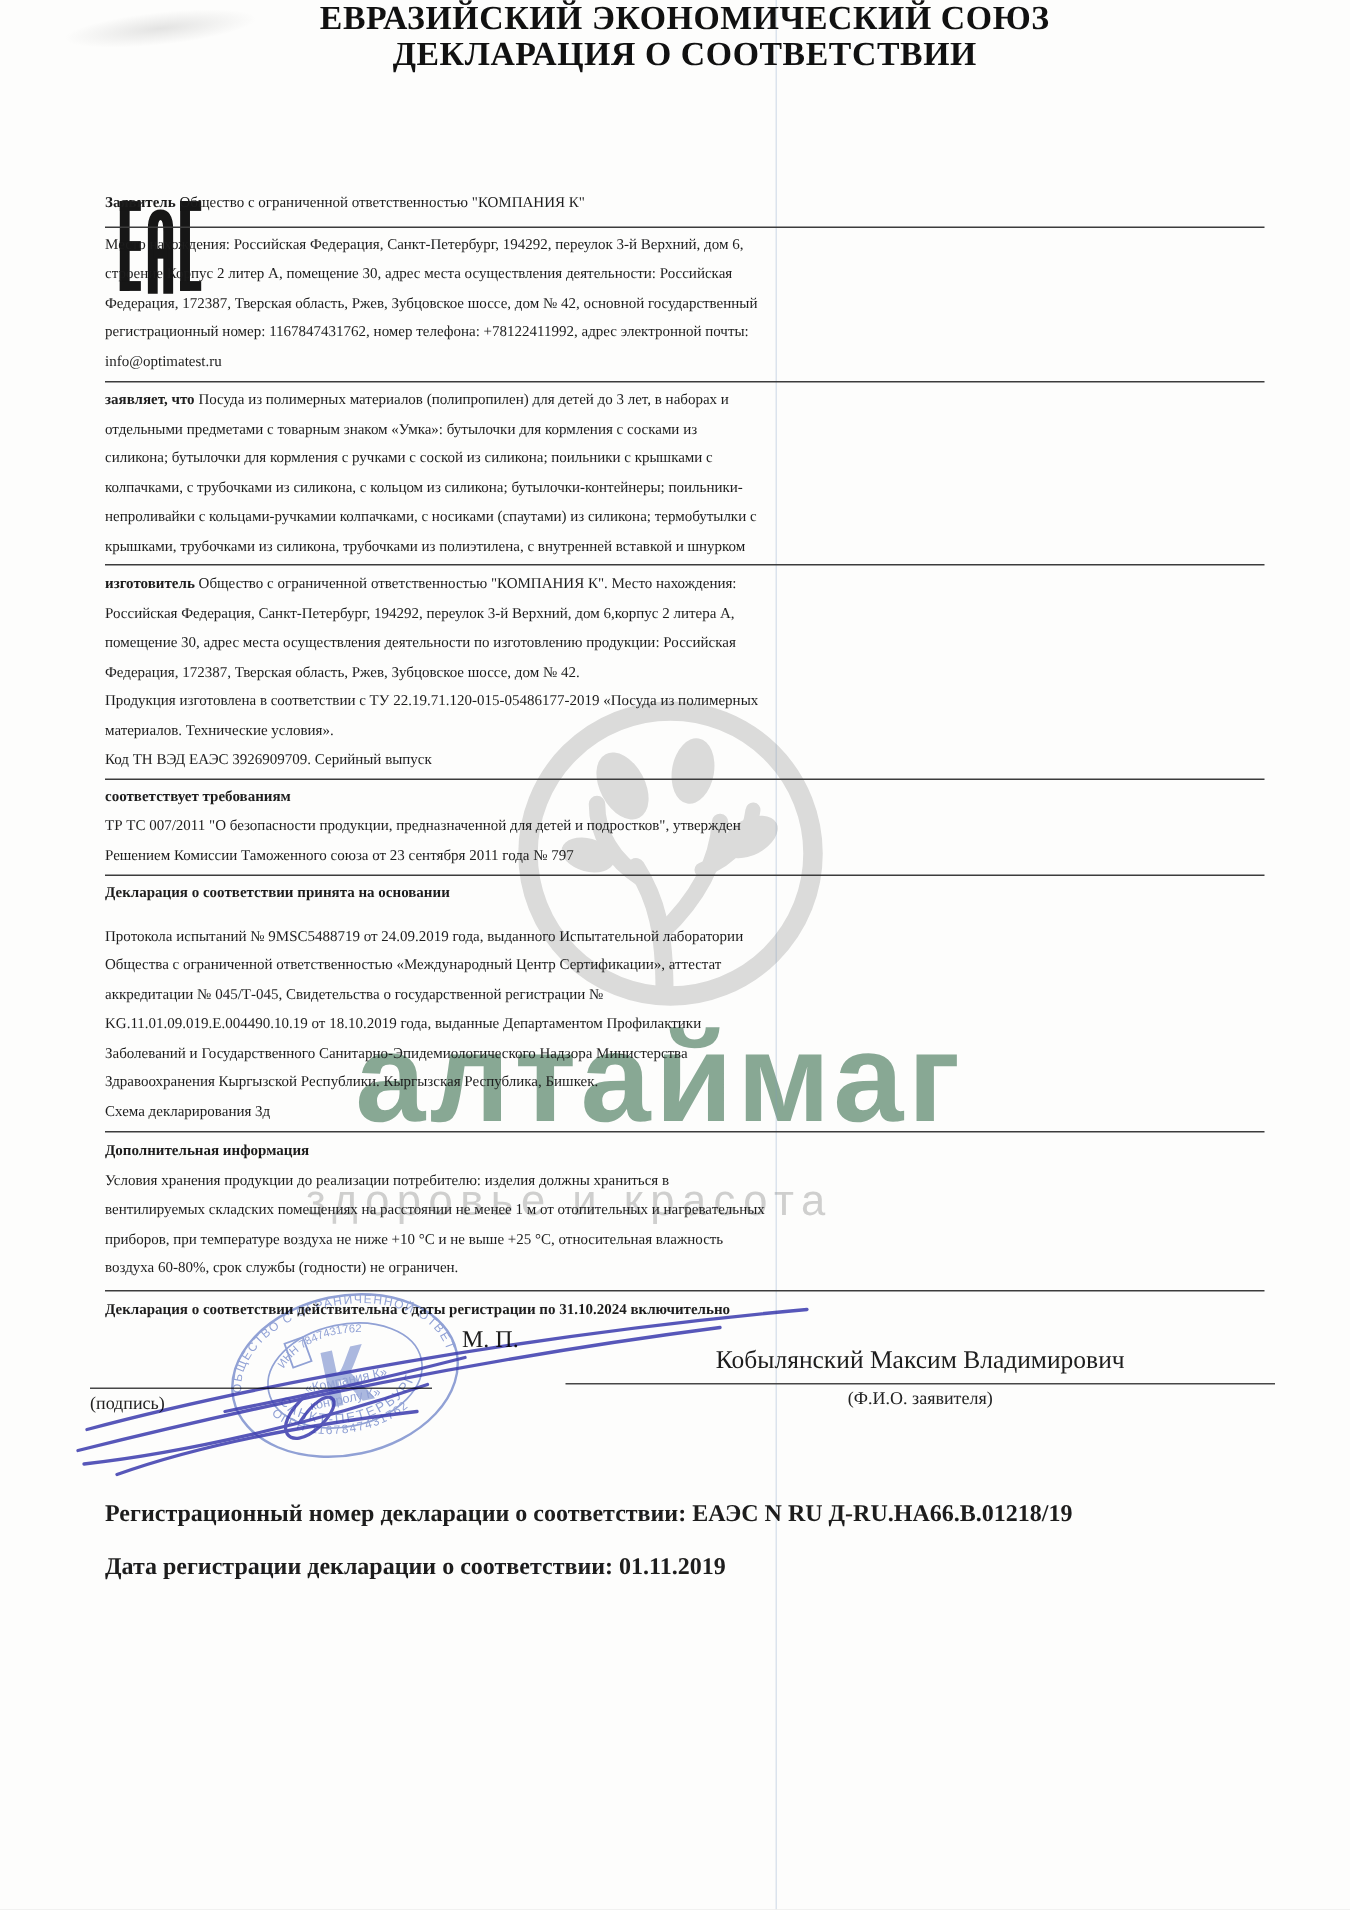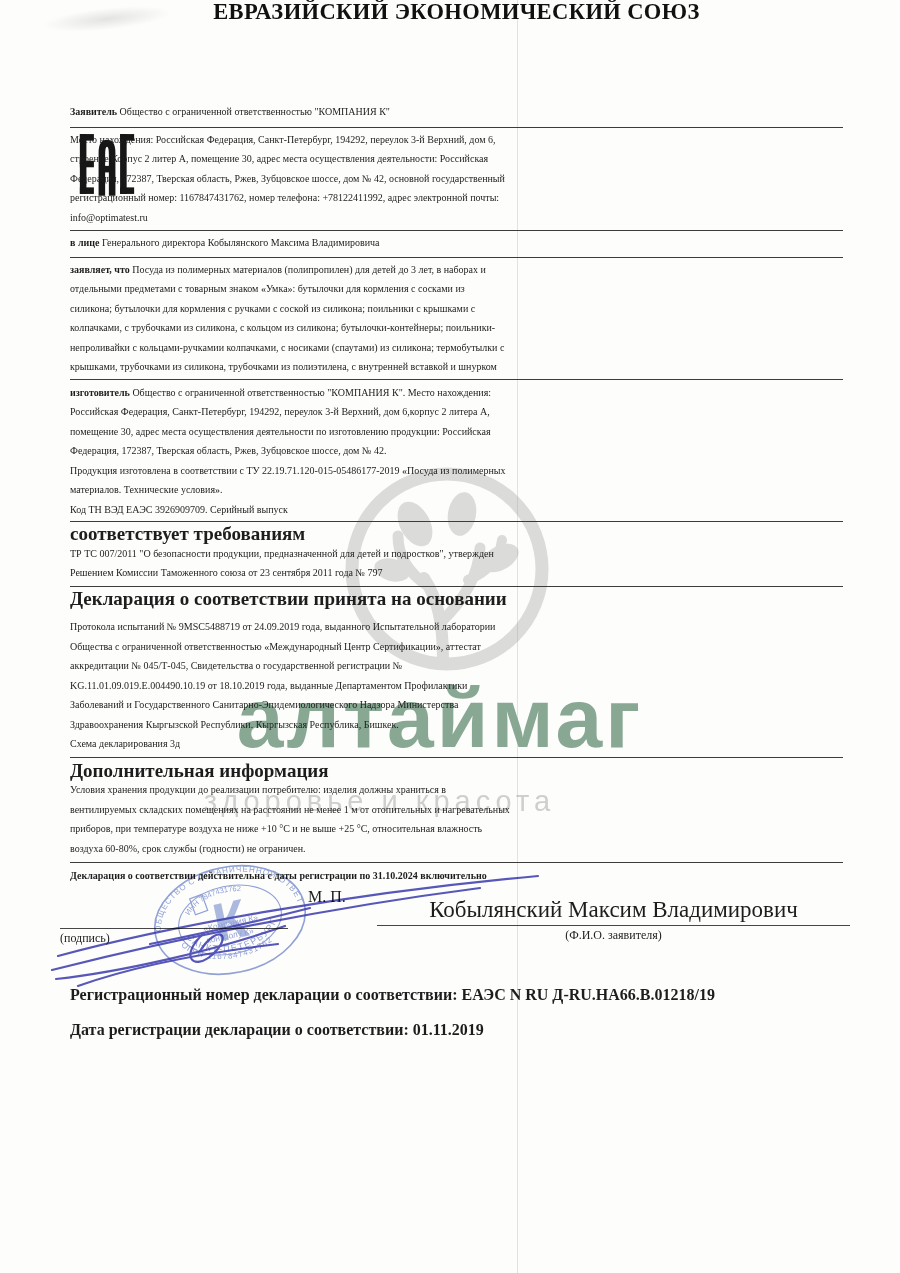--- a/index.html
+++ b/index.html
@@ -15,42 +15,42 @@
   .content{position:absolute;left:70px;top:0;width:773px;}
   .t1,.t2{
     text-align:center;font-weight:bold;font-size:22.5px;line-height:24px;
     letter-spacing:.4px;color:#111;
   }
   .t1{}
   .eac{position:absolute;left:78px;top:131px;width:58px;height:66px;}
   .sec{border-bottom:1.3px solid #3c3c3c;}
   .para{font-size:10px;line-height:19.5px;white-space:pre-line;margin:0;}
   .lead{font-weight:bold;}
-  .hd{font-weight:bold;font-size:19px;line-height:19.5px;margin:0;}
+  .hd{font-weight:bold;font-size:10px;line-height:19.5px;margin:0;}
   .s-applicant{margin-top:78px;padding:0 0 5px 0;}
   .s-address{padding:2px 0 3px 0;}
   .s-person{padding:2px 0 4px 0;}
   .s-declares{padding:2px 0 2px 0;}
   .s-manufacturer{padding:3px 0 2px 0;}
   .s-requirements{padding:2px 0 3px 0;}
   .s-basis{padding:2px 0 3px 0;}
   .s-basis .hd{margin-bottom:9px;}
   .s-additional{padding:3px 0 4px 0;}
   .s-validity{padding:3px 0 0 0;}
   .s-validity .para{font-weight:bold;}
   .sig-block{position:relative;height:96px;margin-top:2px;}
   .sig-left{position:absolute;left:-10px;top:40px;width:228px;text-align:left;}
   .sig-line{border-top:1.2px solid #474747;height:0;}
   .cap{font-size:12px;line-height:14px;padding-top:2px;color:#222;}
   .mp{position:absolute;left:238px;top:0;font-size:16px;}
   .sig-right{position:absolute;left:307px;top:12px;width:473px;text-align:center;}
-  .sig-right .name{font-size:23px;line-height:20px;margin-bottom:5px;}
+  .sig-right .name{font-size:17px;line-height:20px;margin-bottom:5px;}
   .stamp-svg{position:absolute;left:-20px;top:-50px;width:520px;height:165px;
     mix-blend-mode:multiply;pointer-events:none;z-index:3;}
-  .reg{font-weight:bold;font-size:16px;margin:2px 0 0 0;}
+  .reg{font-weight:bold;font-size:16px;margin:20px 0 0 0;}
   .reg.date{margin-top:17px;}
   
   .wm-tree{position:absolute;left:340px;top:462px;width:215px;height:215px;
     opacity:.30;mix-blend-mode:multiply;pointer-events:none;}
   .wm-brand{position:absolute;left:0;top:668px;width:880px;text-align:center;
     font-family:"Liberation Sans","DejaVu Sans",sans-serif;font-weight:bold;
     font-size:84px;line-height:100px;letter-spacing:3px;color:#14532d;opacity:.5;
     mix-blend-mode:multiply;pointer-events:none;}
   .wm-tagline{position:absolute;left:0;top:785px;width:759px;text-align:center;
     font-family:"Liberation Sans","DejaVu Sans",sans-serif;
@@ -98,37 +98,35 @@
       <ellipse cx="52" cy="108" rx="11" ry="18" transform="rotate(-75 52 108)"></ellipse>
     </g>
   </svg>
   <div class="wm-brand">алтаймаг</div>
   <div class="wm-tagline">здоровье и красота</div>
   <div class="fold"></div>
 
   <div class="content">
     <header>
       <div class="t1">ЕВРАЗИЙСКИЙ ЭКОНОМИЧЕСКИЙ СОЮЗ</div>
+      <div class="t2">ДЕКЛАРАЦИЯ О СООТВЕТСТВИИ</div>
     </header>
 
     <div class="sec s-applicant">
       <p class="para"><b class="lead">Заявитель</b><span> Общество с ограниченной ответственностью "КОМПАНИЯ К"</span></p>
     </div>
 
     <div class="sec s-address">
       <p class="para">Место нахождения: Российская Федерация, Санкт-Петербург, 194292, переулок 3-й Верхний, дом 6,
 строение Корпус 2 литер А, помещение 30, адрес места осуществления деятельности: Российская
 Федерация, 172387, Тверская область, Ржев, Зубцовское шоссе, дом № 42, основной государственный
 регистрационный номер: 1167847431762, номер телефона: +78122411992, адрес электронной почты:
 info@optimatest.ru</p>
     </div>
 
-    <div class="sec s-person">
-      <p class="para"><b class="lead">в лице</b><span> Генерального директора Кобылянского Максима Владимировича</span></p>
-    </div>
 
     <div class="sec s-declares">
       <p class="para"><b class="lead">заявляет, что</b><span> Посуда из полимерных материалов (полипропилен) для детей до 3 лет, в наборах и
 отдельными предметами с товарным знаком «Умка»: бутылочки для кормления с сосками из
 силикона; бутылочки для кормления с ручками с соской из силикона; поильники с крышками с
 колпачками, с трубочками из силикона, с кольцом из силикона; бутылочки-контейнеры; поильники-
 непроливайки с кольцами-ручкамии колпачками, с носиками (спаутами) из силикона; термобутылки с
 крышками, трубочками из силикона, трубочками из полиэтилена, с внутренней вставкой и шнурком</span></p>
     </div>
 

